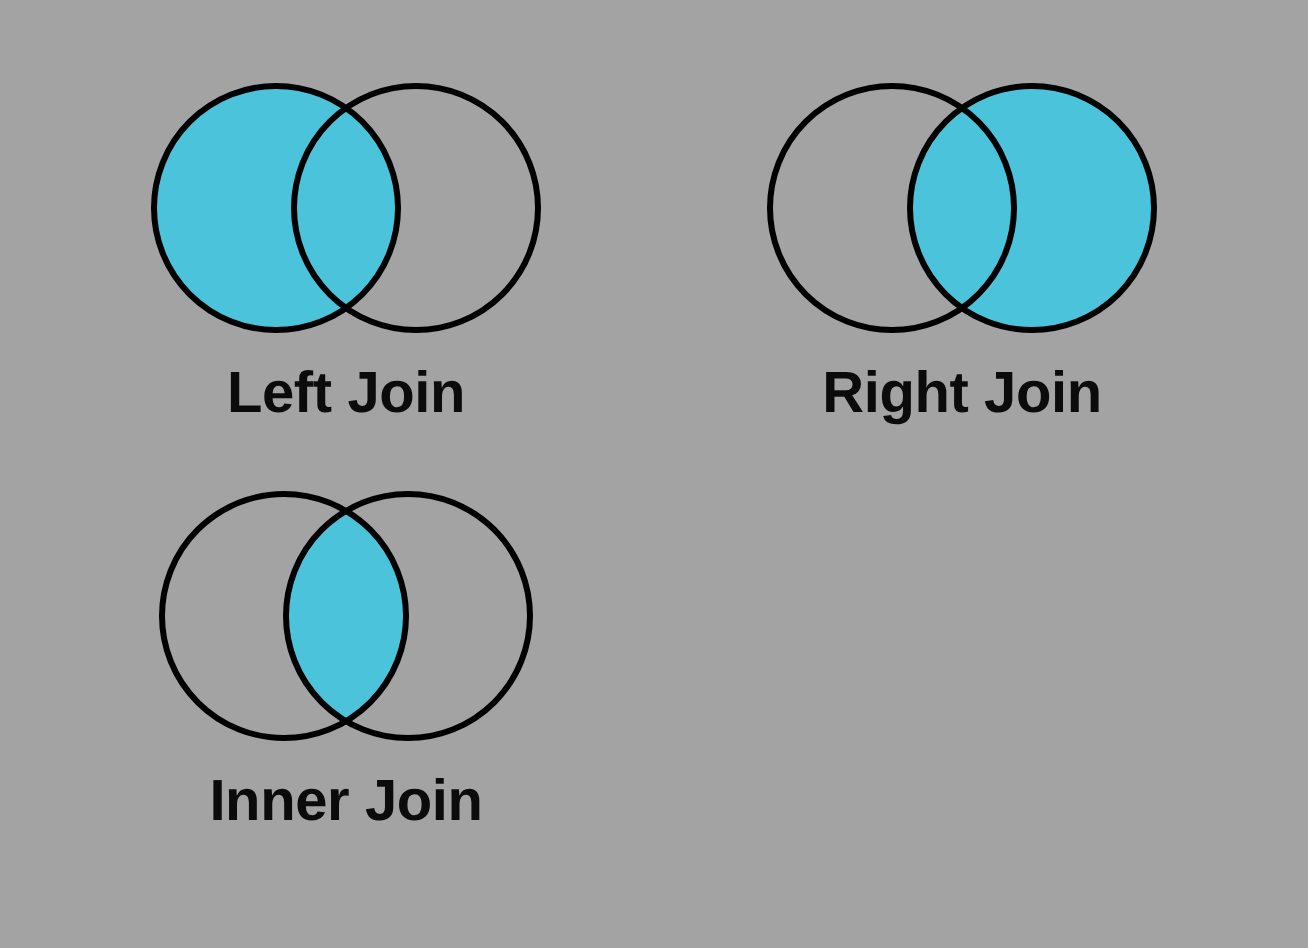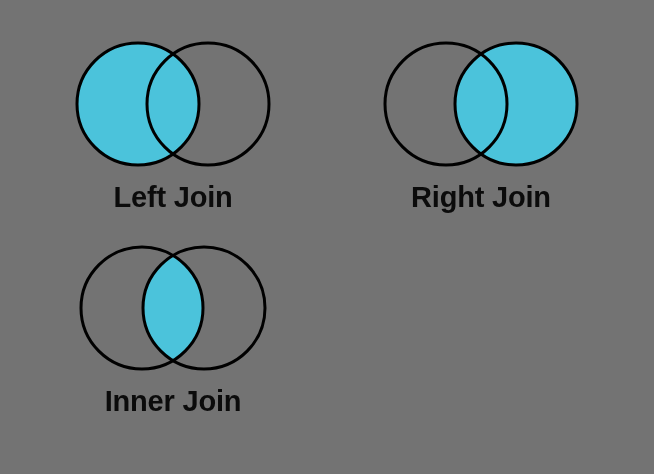--- a/index.html
+++ b/index.html
@@ -54,21 +54,21 @@
     white-space: pre-line;
     width: 210px;
   }
   .label-narrow {
     width: 180px;
   }
 </style>
 </head>
 <body style="background: rgb(255, 255, 255);">
 
-<div class="canvas" style="background: #737373;">
+<div class="canvas" style="background: #a3a3a3;">
 
   <div class="join-cell cell-left row-top">
     <div class="venn-wrap">
       <svg class="venn-svg" viewBox="0 0 210 140" xmlns="http://www.w3.org/2000/svg" aria-hidden="true">
         <defs>
           <clipPath id="clipL-left">
               <circle cx="70" cy="70" r="61"></circle>
             </clipPath>
         </defs>
 

